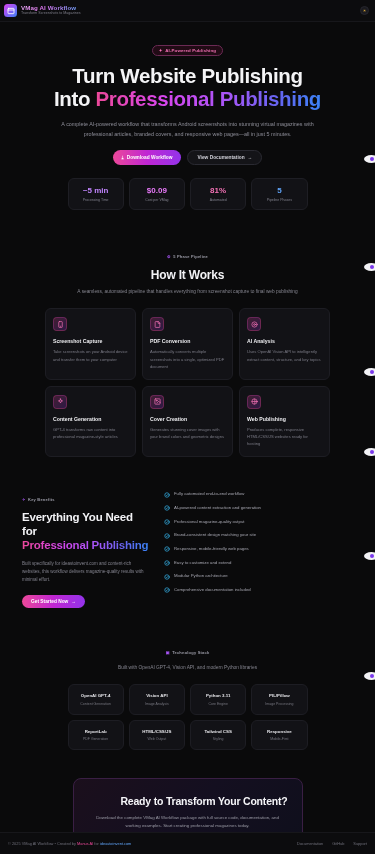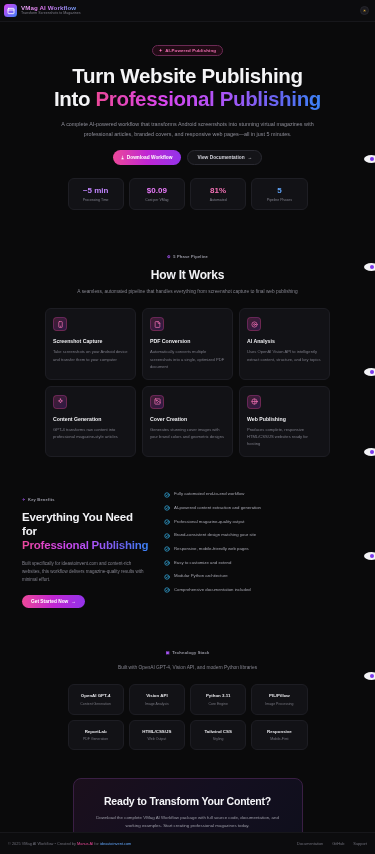--- a/index.html
+++ b/index.html
@@ -158,21 +158,21 @@
   .tech-name { font-size: 4.4px; font-weight: bold; color: #e6e6ea; }
   .tech-role { font-size: 3.5px; color: #76767f; margin-top: 3.5px; }
 
   
   .cta-wrap { margin: 28px auto 0; width: 230px; }
   .cta {
     border-radius: 8px; padding: 16px 14px 14px; text-align: center;
     background: linear-gradient(135deg, #1b0f1c 0%, #140f20 50%, #0f0f1c 100%);
     border: 1px solid #3a1f44;
   }
-  .cta h2 { font-size: 10.5px; font-weight: bold; letter-spacing: -.2px; color: #f5f5f8; }
+  .cta h2 { font-size: 10.5px; font-weight: bold; letter-spacing: -.2px; color: #f5f5f8; text-align: right; }
   .cta p { font-size: 4.4px; line-height: 1.85; color: #9b9ba6; margin: 7px auto 0; max-width: 196px; }
 
   
   .footer {
     position: absolute; bottom: 0; left: 0; right: 0;
     height: 22px; display: flex; align-items: center; justify-content: space-between;
     padding: 0 8px; border-top: 1px solid #17171b; background: #0c0c0e;
   }
   .footer-left { font-size: 3.9px; color: #6f6f7a; }
   .footer-left .lnk-pink { color: #ec4899; }

